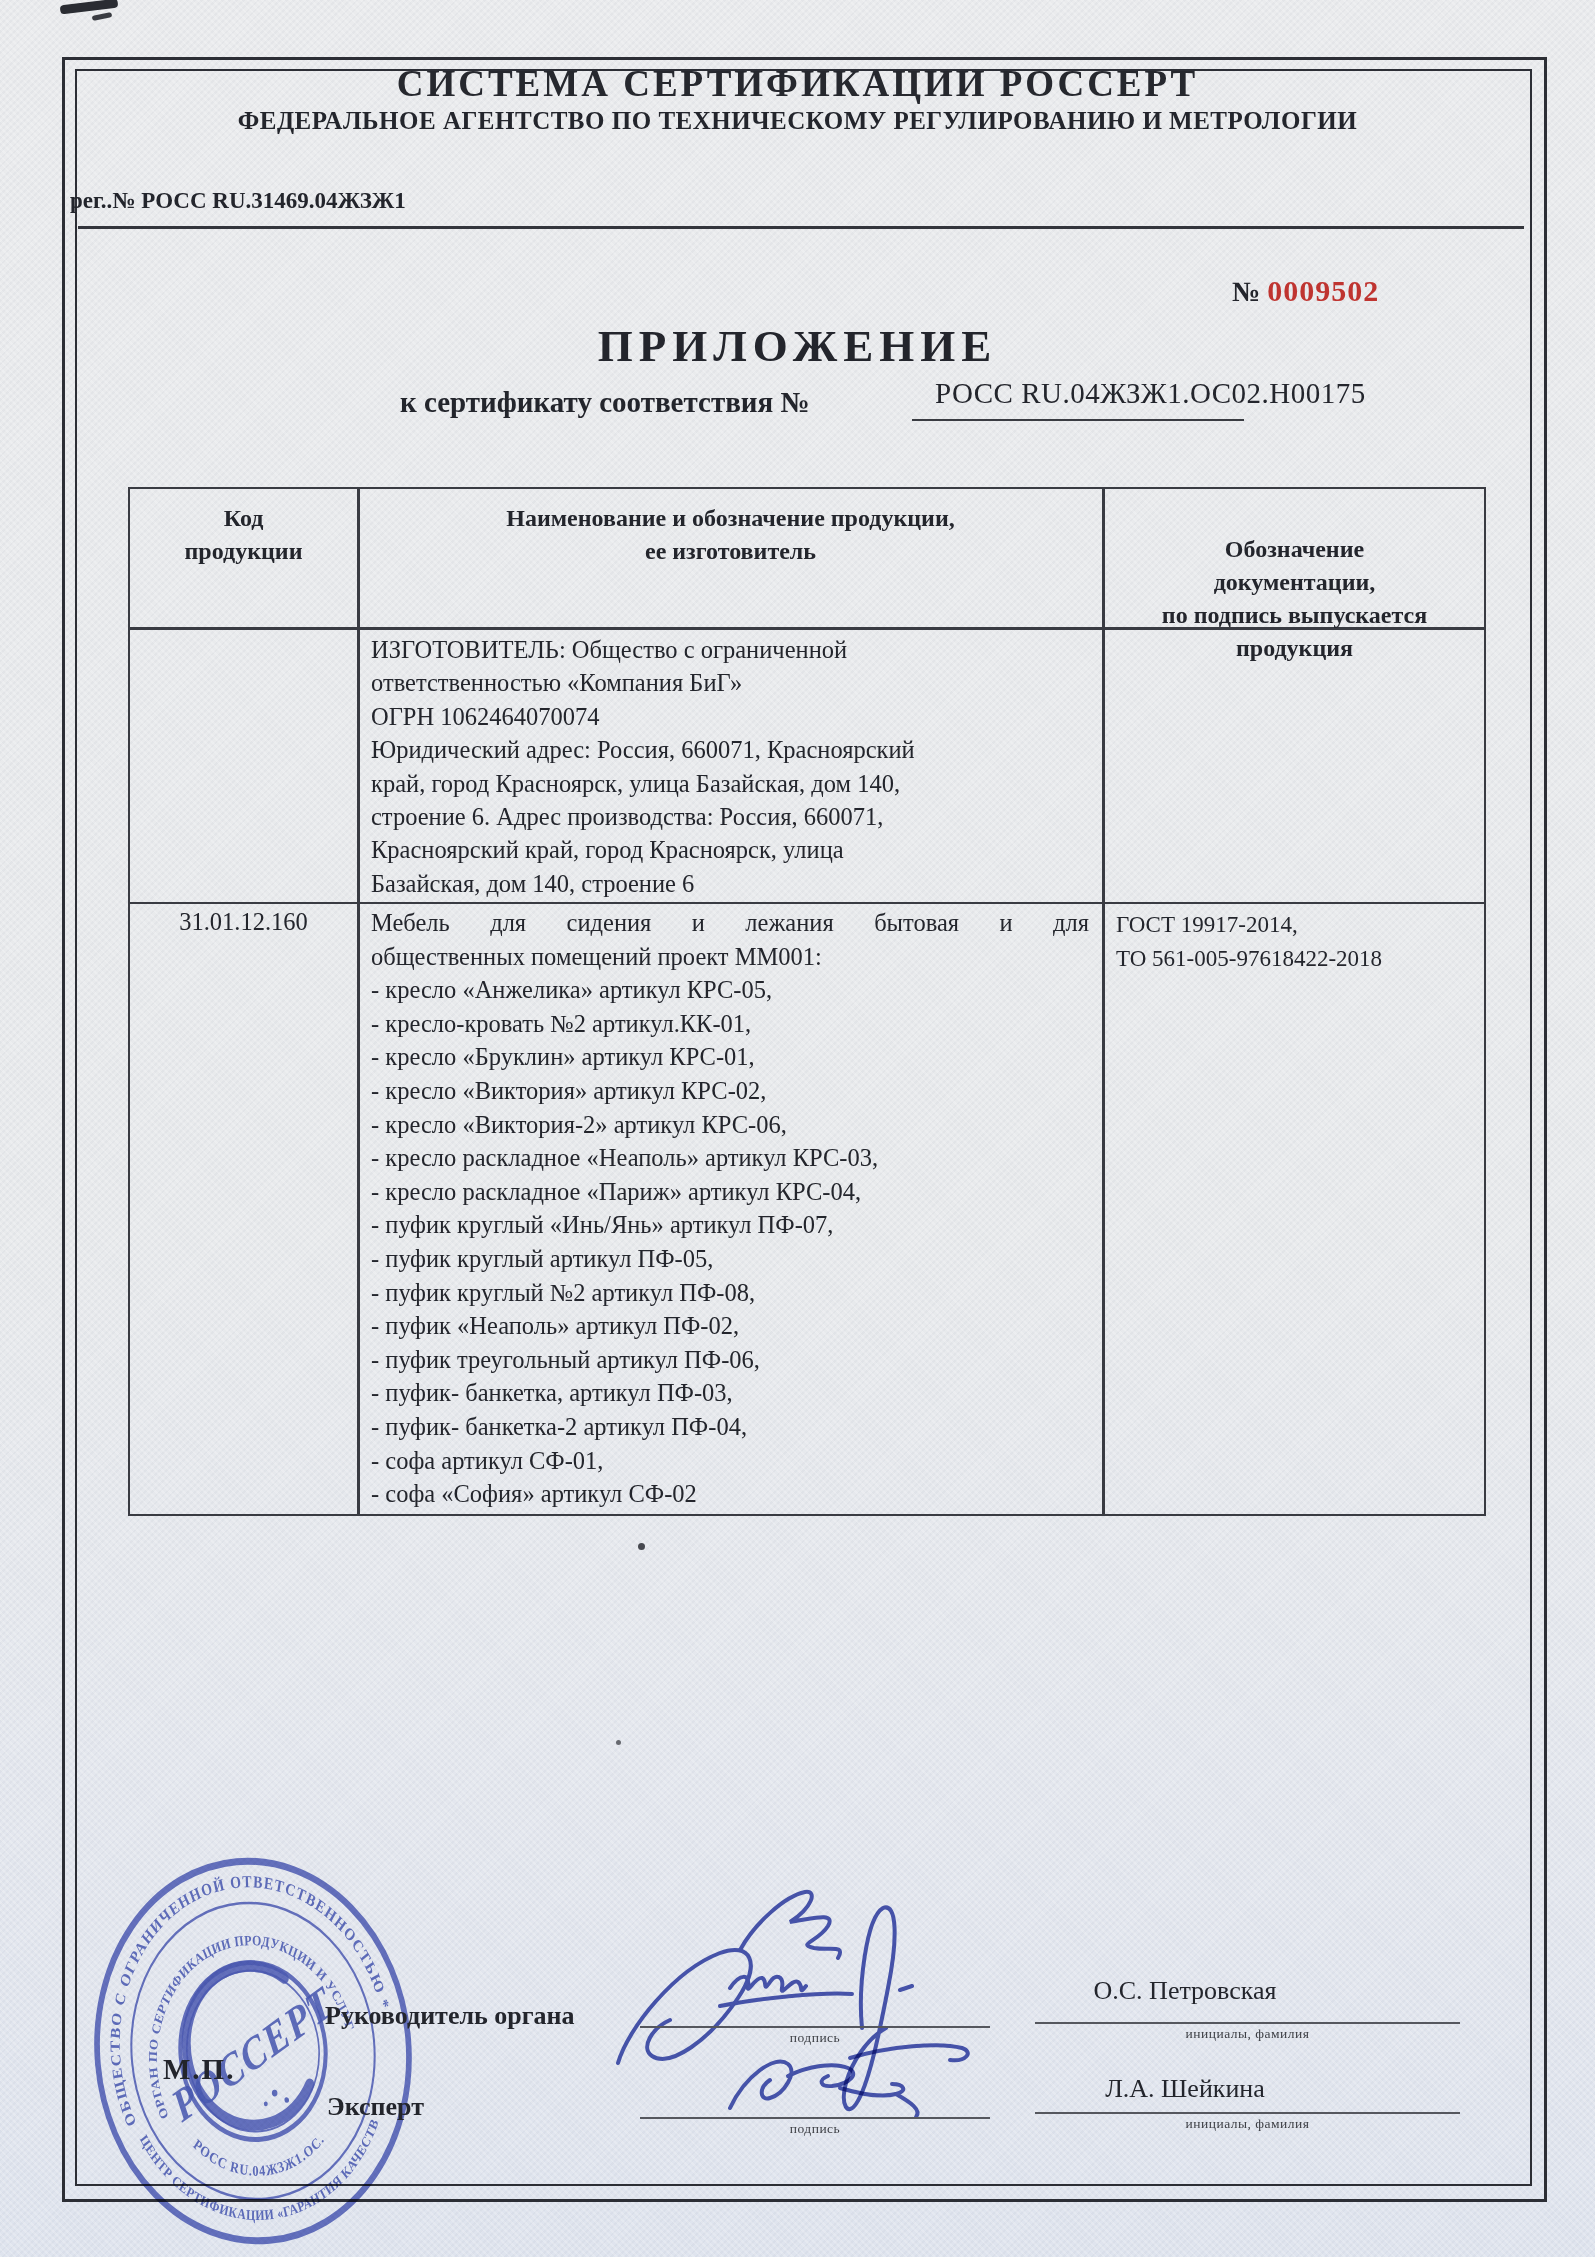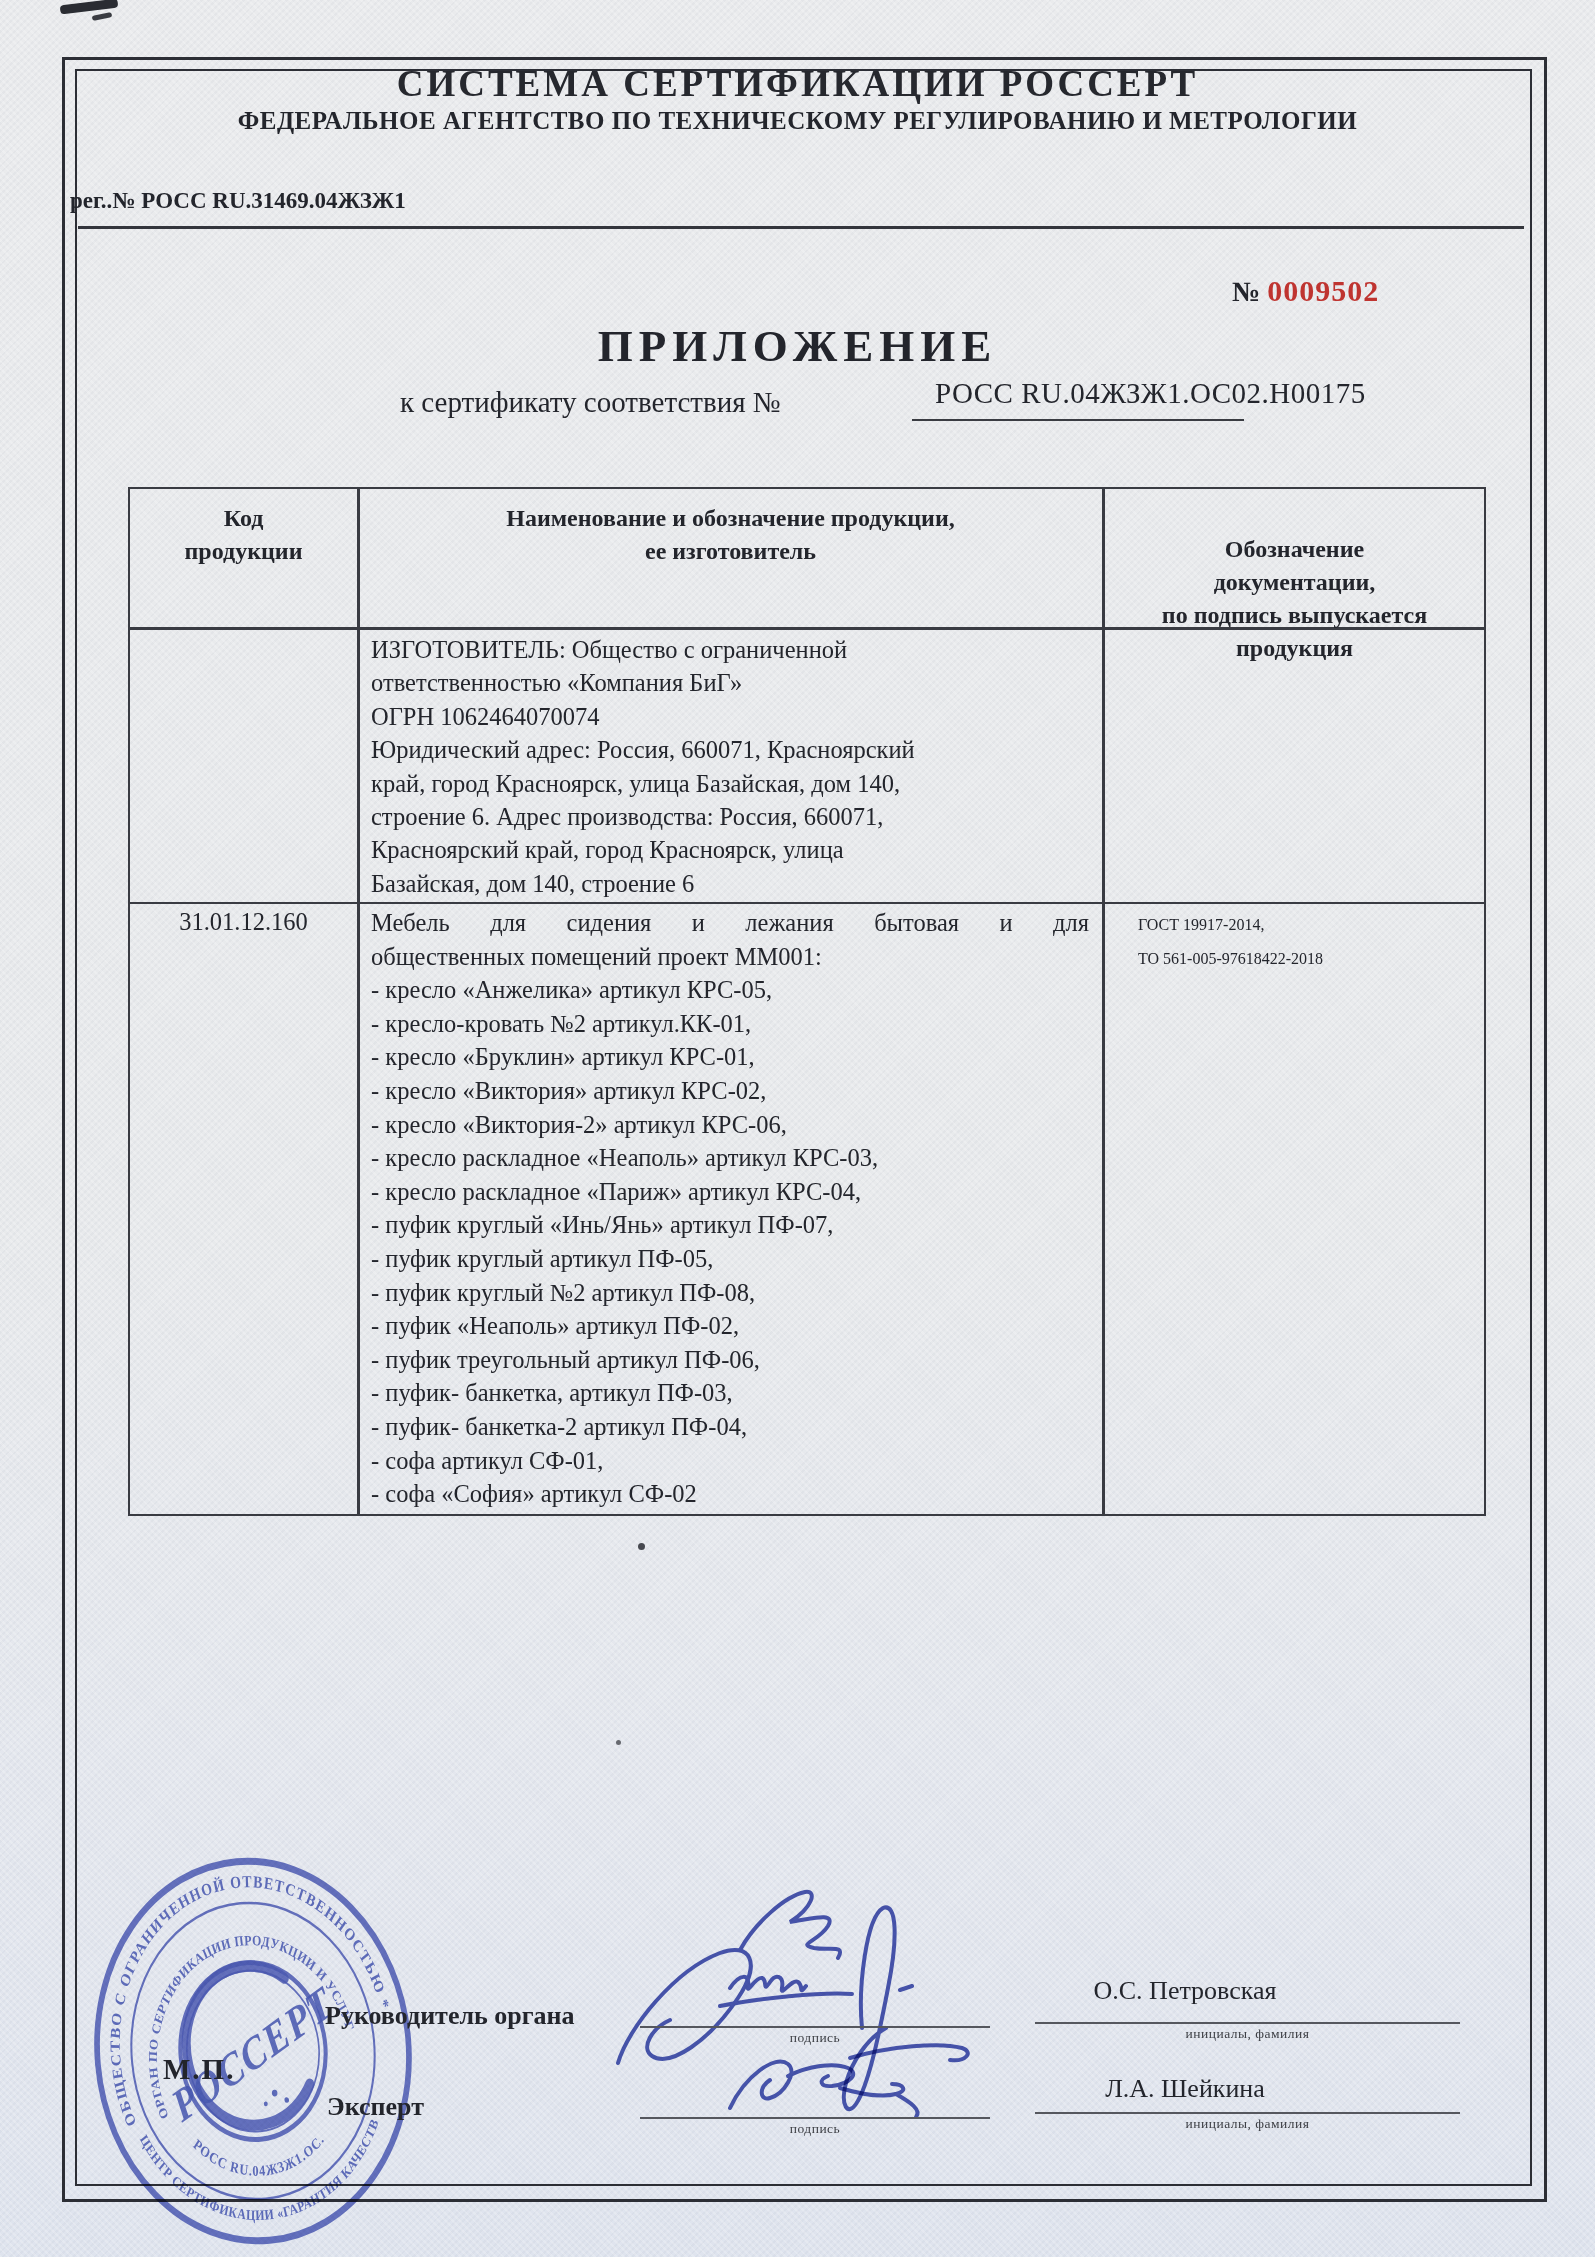--- a/index.html
+++ b/index.html
@@ -16,38 +16,38 @@
   .frame-outer{left:62px;top:57px;width:1479px;height:2139px;border:3px solid #2c2e35;}
   .frame-inner{left:75px;top:69px;width:1453px;height:2113px;border:2px solid #2c2e35;}
   .hrule{left:78px;top:226px;width:1446px;height:3px;background:#33353c;}
   
   .sys-title{left:70px;right:70px;top:62px;text-align:center;font-size:37px;font-weight:bold;letter-spacing:3px;color:#26282e;}
   .agency{left:70px;right:70px;top:107px;text-align:center;font-size:25px;font-weight:bold;letter-spacing:.5px;}
   .reg{left:70px;right:70px;top:188px;text-align:left;font-size:23px;font-weight:bold;}
   .blank-no{left:1232px;top:274px;font-size:28px;font-weight:bold;}
   .blank-no .num{color:#bf3430;font-weight:600;font-size:30px;letter-spacing:1px;}
   .doc-title{left:70px;right:70px;top:320px;text-align:center;font-size:45px;font-weight:bold;letter-spacing:6px;}
-  .subtitle{left:400px;top:386px;font-size:29px;font-weight:normal;}
+  .subtitle{left:400px;top:386px;font-size:29px;font-weight:bold;}
   .cert-no{left:935px;top:377px;font-size:29px;letter-spacing:.5px;}
   .cert-underline{left:912px;top:419px;width:332px;height:2px;background:#3a3c42;}
   
   .tbl{left:128px;top:487px;width:1354px;height:1025px;border:2.5px solid #393b42;}
   .tbl .v1{position:absolute;left:227px;top:0;width:2.5px;height:100%;background:#393b42;}
   .tbl .v2{position:absolute;left:972px;top:0;width:2.5px;height:100%;background:#393b42;}
   .tbl .h1{position:absolute;left:0;top:138px;width:100%;height:2.5px;background:#393b42;}
   .tbl .h2{position:absolute;left:0;top:413px;width:100%;height:2px;background:#393b42;}
   .hcell{position:absolute;top:13px;text-align:center;font-weight:bold;font-size:24px;line-height:33px;}
   .hc1{left:0;width:227px;}
   .hc2{left:229px;width:743px;}
   .hc3{left:975px;width:379px;margin-top:31px;}
   .mfr{position:absolute;left:241px;top:144px;width:726px;font-size:24.5px;line-height:33.4px;}
   .pcode{position:absolute;left:0;top:419px;width:227px;text-align:center;font-size:24.5px;}
   .plist{position:absolute;left:241px;top:417px;width:718px;font-size:24.5px;line-height:33.6px;}
   .pintro1{text-align:justify;text-align-last:justify;}
-  .docs{position:absolute;left:1008px;top:419px;width:364px;font-size:16px;line-height:34px;}
+  .docs{position:absolute;left:986px;top:419px;width:364px;font-size:23px;line-height:34px;}
   
   .lbl{font-size:26px;font-weight:600;}
   .head-lbl{left:325px;top:2001px;}
   .mp-lbl{left:163px;top:2053px;letter-spacing:2px;font-size:29px;}
   .exp-lbl{left:327px;top:2092px;}
   .sline{height:2px;background:#55575e;}
   .cap{font-size:13.5px;color:#3e4046;text-align:center;letter-spacing:.5px;}
   .name{font-size:26px;text-align:center;}
   .speck{border-radius:50%;background:#46484f;}
   .stamp{left:90px;top:1852px;mix-blend-mode:multiply;opacity:.93;transform:rotate(-5deg);}

